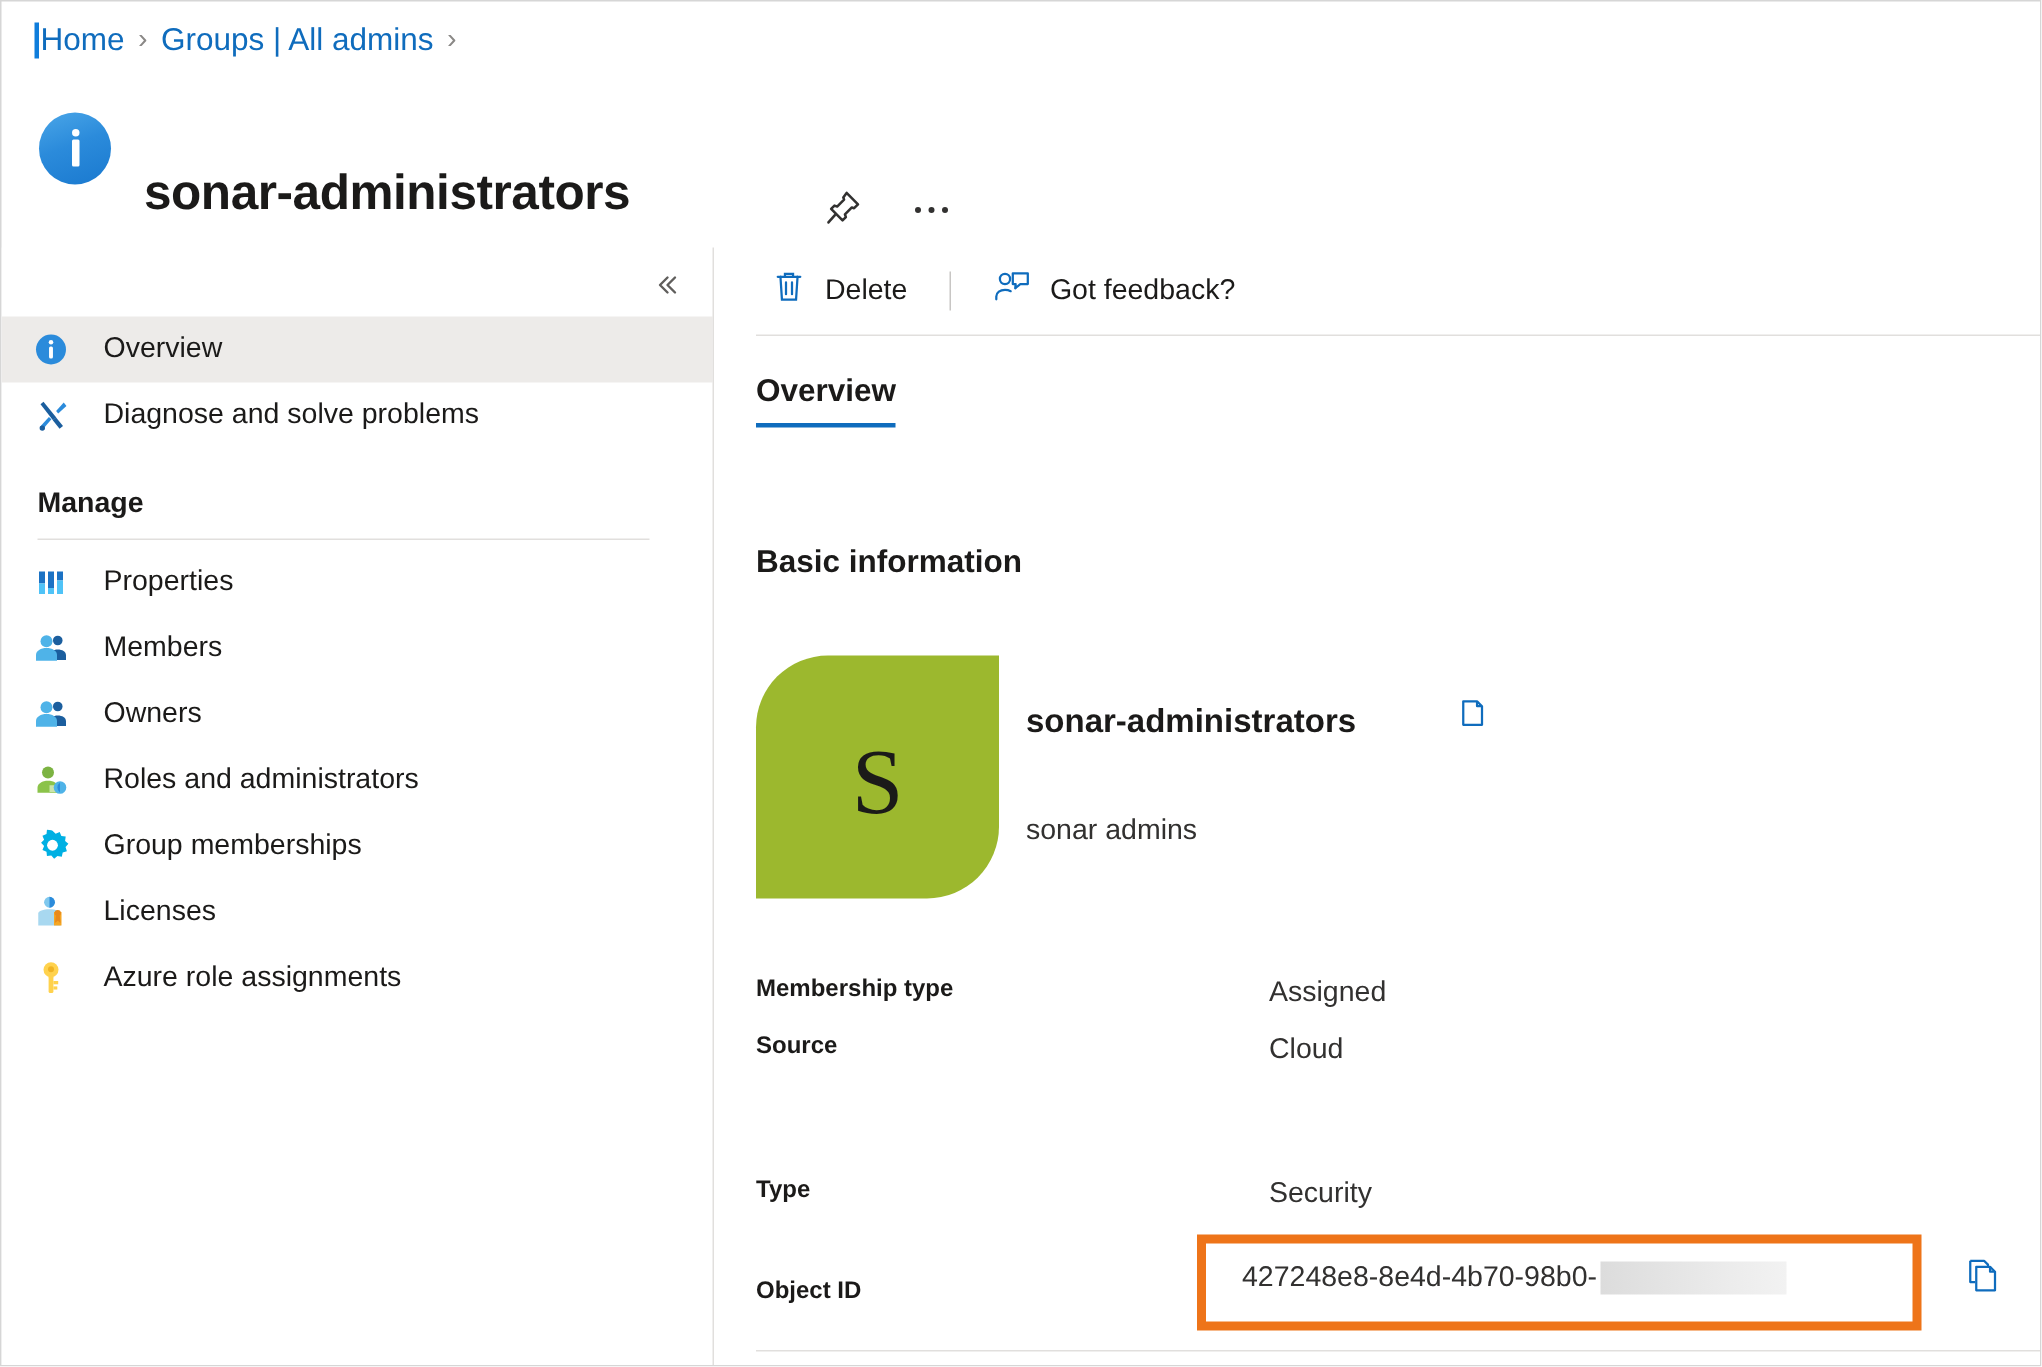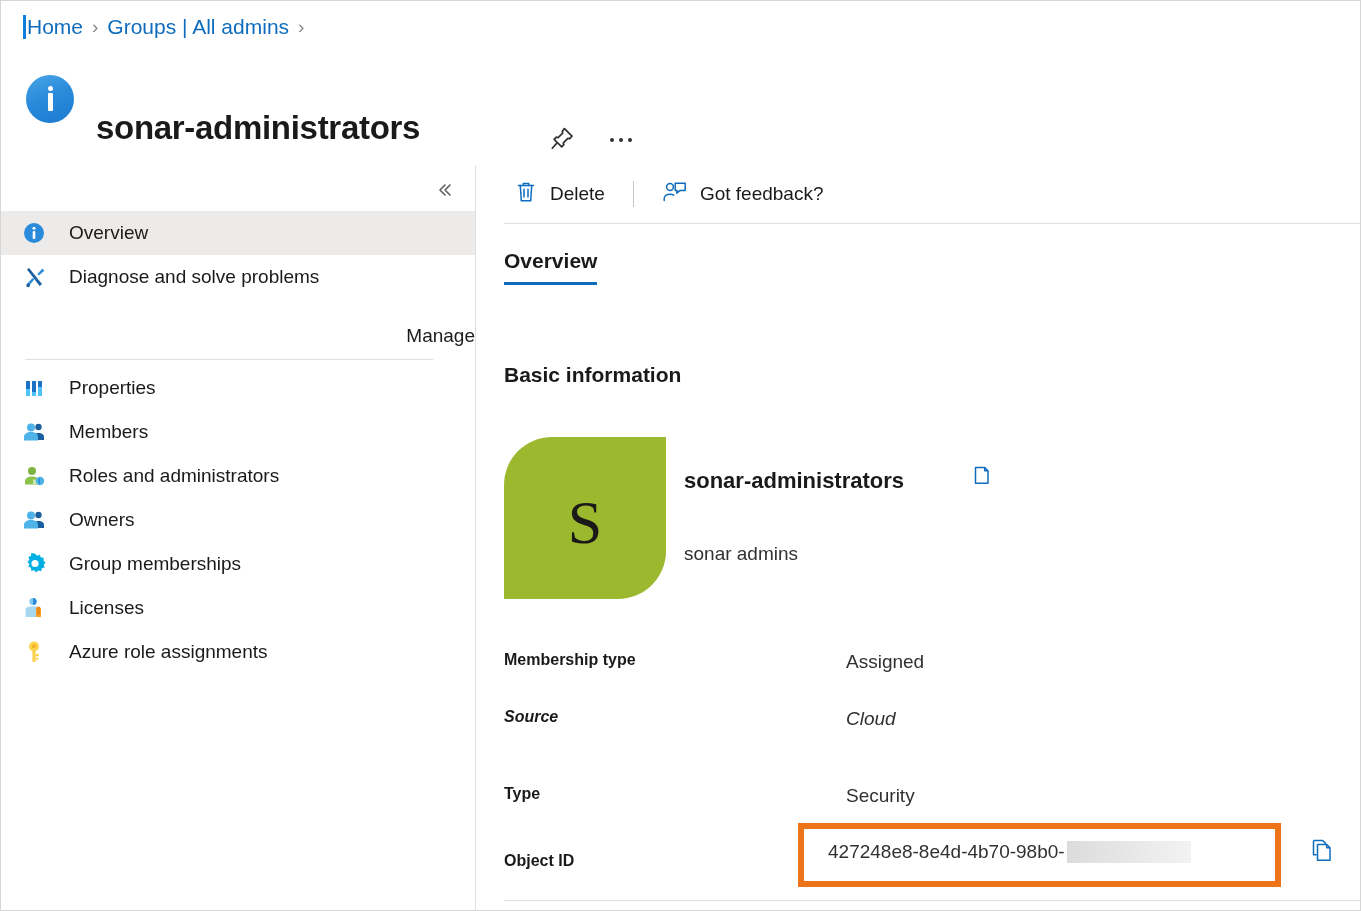--- a/index.html
+++ b/index.html
@@ -150,23 +150,22 @@
     display: flex;
     align-items: center;
     justify-content: flex-start;
     margin-right: 16px;
   }
   .nav-label { white-space: nowrap; }
 
   .nav-group-head {
     padding: 26px 0 0 24px;
     font-size: 19px;
-    font-weight: normal;
-    color: #1b1a19;
-    text-align: right;
+    font-weight: bold;
+    color: #1b1a19;
   }
   .nav-divider {
     margin: 12px 42px 6px 24px;
     height: 1px;
     background: #e1dfdd;
   }
 
   
   .vsplit {
     position: absolute;
@@ -297,21 +296,21 @@
   }
   .prop-val {
     position: absolute;
     left: 342px; top: 0;
     font-size: 19px;
     color: #323130;
     white-space: nowrap;
   }
 
   .p-row-1 { top: 486px; }
-  .p-row-2 { top: 543px; font-style: italic; }
+  .p-row-2 { top: 524px; }
   .p-row-3 { top: 620px; }
   .p-row-4 { top: 687px; }
 
   
   .oid-highlight {
     position: absolute;
     left: 322px; top: 658px;
     width: 483px; height: 64px;
     border: 6px solid #ee7419;
     background: #ffffff;
@@ -443,40 +442,40 @@
             <circle cx="8" cy="6.5" r="4" fill="#4fb3e8"></circle>
             <path d="M1 19.5v-3.8C1 12.8 4.2 11 8 11s7 1.8 7 4.7v3.8z" fill="#4fb3e8"></path>
           </svg>
         </span>
         <span class="nav-label">Members</span>
       </div>
 
       <div class="nav-item">
         <span class="nav-icon">
           <svg width="24" height="22" viewBox="0 0 24 22">
+            <circle cx="15.5" cy="6" r="3.2" fill="#1b5e9e"></circle>
+            <path d="M10 19v-3.2c0-2.4 2.5-3.8 5.5-3.8s5.5 1.4 5.5 3.8V19z" fill="#1b5e9e"></path>
+            <circle cx="8" cy="6.5" r="4" fill="#4fb3e8"></circle>
+            <path d="M1 19.5v-3.8C1 12.8 4.2 11 8 11s7 1.8 7 4.7v3.8z" fill="#4fb3e8"></path>
+          </svg>
+        </span>
+        <span class="nav-label">Owners</span>
+      </div>
+
+      <div class="nav-item">
+        <span class="nav-icon">
+          <svg width="24" height="22" viewBox="0 0 24 22">
             <circle cx="9" cy="6" r="4" fill="#7cb342"></circle>
             <path d="M2 19.5v-3.3C2 13.3 5.2 11.5 9 11.5s7 1.8 7 4.7v3.3z" fill="#8bc34a"></path>
             <path d="M10 14.5h6v4.5H10z" fill="#ffffff" opacity="0.55"></path>
             <circle cx="17" cy="16" r="4.2" fill="#4fb3e8"></circle>
             <path d="M17 12.6a4.2 4.2 0 000 6.8" fill="#2b8bdb"></path>
           </svg>
         </span>
         <span class="nav-label">Roles and administrators</span>
-      </div>
-
-      <div class="nav-item">
-        <span class="nav-icon">
-          <svg width="24" height="22" viewBox="0 0 24 22">
-            <circle cx="15.5" cy="6" r="3.2" fill="#1b5e9e"></circle>
-            <path d="M10 19v-3.2c0-2.4 2.5-3.8 5.5-3.8s5.5 1.4 5.5 3.8V19z" fill="#1b5e9e"></path>
-            <circle cx="8" cy="6.5" r="4" fill="#4fb3e8"></circle>
-            <path d="M1 19.5v-3.8C1 12.8 4.2 11 8 11s7 1.8 7 4.7v3.8z" fill="#4fb3e8"></path>
-          </svg>
-        </span>
-        <span class="nav-label">Owners</span>
       </div>
 
 
       <div class="nav-item">
         <span class="nav-icon">
           <svg width="24" height="24" viewBox="0 0 24 24">
             <path d="M12 1.8l2.1 2 2.7-1.1 1.1 2.7 2.9.3-.4 2.9 2.2 1.9-1.9 2.2.9 2.8-2.8.8-.6 2.9-2.9-.6-2.2 1.9-1.9-2.2-2.9.4-.3-2.9-2.7-1.1 1.1-2.7-2-2.1 2-2.1-1.1-2.7 2.7-1.1.3-2.9 2.9.4z" fill="#00b0e3"></path>
             <circle cx="12" cy="11.5" r="3.6" fill="#ffffff"></circle>
           </svg>
         </span>

